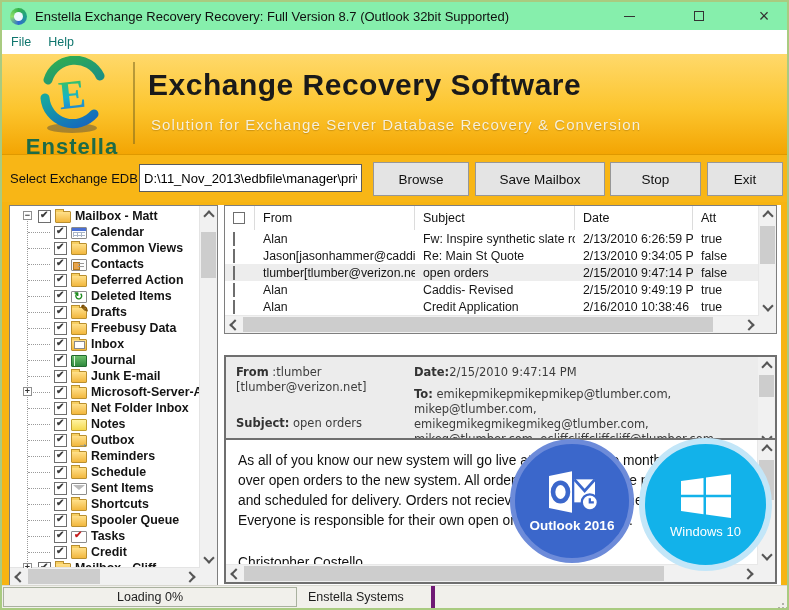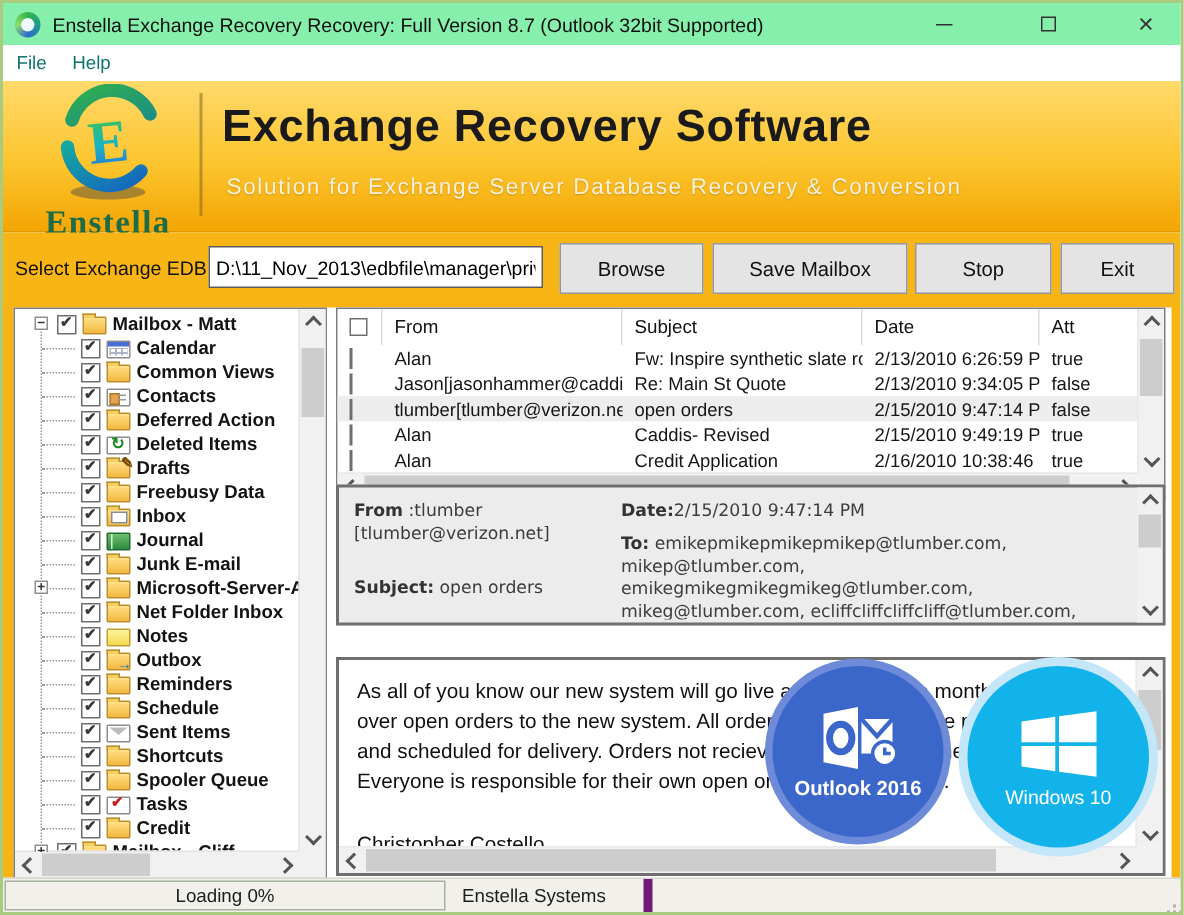--- a/index.html
+++ b/index.html
@@ -12,21 +12,21 @@
   .winbtn{position:absolute;top:0;height:28px;width:30px;display:flex;align-items:center;justify-content:center;color:#333;}
   #btn-min{right:143px}#btn-max{right:73px}#btn-close{right:8px;font-size:18px;line-height:18px;}
   #btn-min i{display:block;width:11px;height:1px;background:#333;}
   #btn-max i{display:block;width:10px;height:10px;border:1px solid #333;box-sizing:border-box;}
   
   #menubar{height:24px;display:flex;align-items:center;padding-left:9px;font-size:12.5px;color:#0f766e;background:#fff;}
   .menu-item{margin-right:17px;}
   
   #banner{position:relative;height:100px;background:linear-gradient(180deg,#ffd96b 0%,#fcc52e 55%,#f3a503 100%);border-bottom:1px solid #df9900;}
   #logo-wrap{position:absolute;left:12px;top:2px;width:116px;text-align:center;}
-  #logo-name{font-family:Liberation Serif, serif;font-weight:bold;font-size:22px;color:#1d6b47;letter-spacing:1px;margin-top:-6px;}
+  #logo-name{font-family:Liberation Sans, sans-serif;font-weight:bold;font-size:22px;color:#1d6b47;letter-spacing:1px;margin-top:-6px;}
   #banner-divider{position:absolute;left:131px;top:8px;bottom:10px;width:2px;background:#7d6a20;opacity:.55;}
   #banner-title{position:absolute;left:146px;top:14px;font-size:30px;font-weight:bold;color:#1a1a1a;letter-spacing:.5px;}
   #banner-sub{position:absolute;left:149px;top:62px;font-size:15px;color:#f7f0da;letter-spacing:1.1px;text-shadow:0 1px 1px rgba(120,80,0,.35);}
   
   #edb-toolbar{position:relative;height:47px;background:#f8b616;}
   #edb-label{position:absolute;left:8px;top:16px;font-size:13px;color:#101010;}
   #edb-input{position:absolute;left:137px;top:9px;width:223px;height:28px;border:1px solid #5c5c5c;font-size:13px;padding:0 4px;box-sizing:border-box;font-family:"Liberation Sans",sans-serif;}
   .tbtn{position:absolute;top:7px;height:34px;background:#e4e4e4;border:1px solid #979797;font-size:13.5px;color:#111;font-family:"Liberation Sans",sans-serif;}
   #btn-browse{left:371px;width:96px;}#btn-save{left:473px;width:130px;}#btn-stop{left:608px;width:91px;}#btn-exit{left:705px;width:76px;}
   
@@ -81,21 +81,21 @@
   #mail-head{display:flex;height:24px;align-items:center;font-size:12.5px;color:#111;}
   .hcell{height:100%;display:flex;align-items:center;border-right:1px solid #dcdcdc;box-sizing:border-box;padding-left:8px;}
   .mrow{display:flex;height:17px;align-items:center;font-size:12.3px;color:#161616;}
   .mrow.selected{background:#ededed;}
   .mcell{padding-left:8px;box-sizing:border-box;white-space:nowrap;overflow:hidden;flex:none;}
   .c-cb{width:30px;}.c-from{width:160px;}.c-subject{width:160px;}.c-date{width:118px;}.c-att{width:66px;}
   .mrow .cb,.hcell .cb{width:12px;height:12px;margin:0;}
   #mail-sb-v{right:0;top:0;width:17px;height:calc(100% - 17px);border-left:1px solid #e8e8e8;}
   #mail-sb-h{left:0;bottom:0;height:17px;width:calc(100% - 17px);border-top:1px solid #e8e8e8;}
   
-  #hdr-panel{position:absolute;left:6px;top:118px;width:553px;height:94px;background:#ececec;border:2px solid #6f6f6f;box-sizing:border-box;font-family:"DejaVu Sans",sans-serif;font-size:11.5px;line-height:15px;color:#3c3c3c;}
+  #hdr-panel{position:absolute;left:6px;top:150px;width:553px;height:94px;background:#ececec;border:2px solid #6f6f6f;box-sizing:border-box;font-family:"DejaVu Sans",sans-serif;font-size:11.5px;line-height:15px;color:#3c3c3c;}
   #hdr-cols{position:absolute;left:10px;top:8px;right:22px;bottom:2px;display:flex;overflow:hidden;}
   #hdr-left{width:178px;flex:none;}
   #hdr-right{flex:1;}
   .b{font-weight:bold;color:#333;}
   #subject-block{margin-top:21px;}
   #to-block{margin-top:7px;}
   #hdr-sb-v{right:0;top:0;width:17px;height:100%;}
   
   #body-panel{position:absolute;left:6px;top:233px;width:553px;height:146px;background:#fff;border:2px solid #6f6f6f;box-sizing:border-box;}
   #body-text{position:absolute;left:12px;top:11px;right:20px;bottom:17px;overflow:hidden;font-size:13.8px;line-height:20px;color:#101010;white-space:nowrap;}
@@ -105,21 +105,21 @@
   
   .badge{position:absolute;border-radius:50%;box-sizing:border-box;display:flex;flex-direction:column;align-items:center;justify-content:center;z-index:5;}
   #badge-outlook{left:292px;top:234px;width:124px;height:124px;background:#3b67cb;border:5px solid #6d8bd9;}
   #badge-windows{left:421px;top:233px;width:133px;height:133px;background:#12b2ea;border:6px solid #c3e6f8;}
   .badge-label{color:#fff;margin-top:3px;}
   #badge-outlook .badge-label{font-size:13.5px;font-weight:bold;}
   #badge-windows .badge-label{font-size:13px;}
   
   #statusbar{position:absolute;left:0;right:0;bottom:0;height:22px;background:#f1f0eb;border-top:1px solid #d8d8d0;font-size:12.5px;color:#1d1d1d;}
   #status-loading{position:absolute;left:1px;top:1px;bottom:1px;width:294px;box-sizing:border-box;border:1px solid #a9b19f;display:flex;align-items:center;justify-content:center;}
-  #status-company{position:absolute;left:296px;top:0;bottom:0;width:137px;box-sizing:border-box;border-right:6px solid #701a75;display:flex;align-items:center;padding-left:10px;text-align:right;}
+  #status-company{position:absolute;left:296px;top:0;bottom:0;width:137px;box-sizing:border-box;border-right:4px solid #701a75;display:flex;align-items:center;padding-left:10px;text-align:right;}
   #resize-grip{position:absolute;right:3px;bottom:3px;width:2px;height:2px;background:#b0b0a8;box-shadow:-4px 4px #b0b0a8,0 4px #b0b0a8,4px 4px #b0b0a8,-8px 8px transparent;}
   #resize-grip::after{content:"";position:absolute;left:-8px;top:8px;width:2px;height:2px;background:#b0b0a8;box-shadow:4px 0 #b0b0a8,8px 0 #b0b0a8;}
 </style>
 </head>
 <body>
 
 <div id="win">
 
   <div id="titlebar">
     <span id="app-icon"></span>

